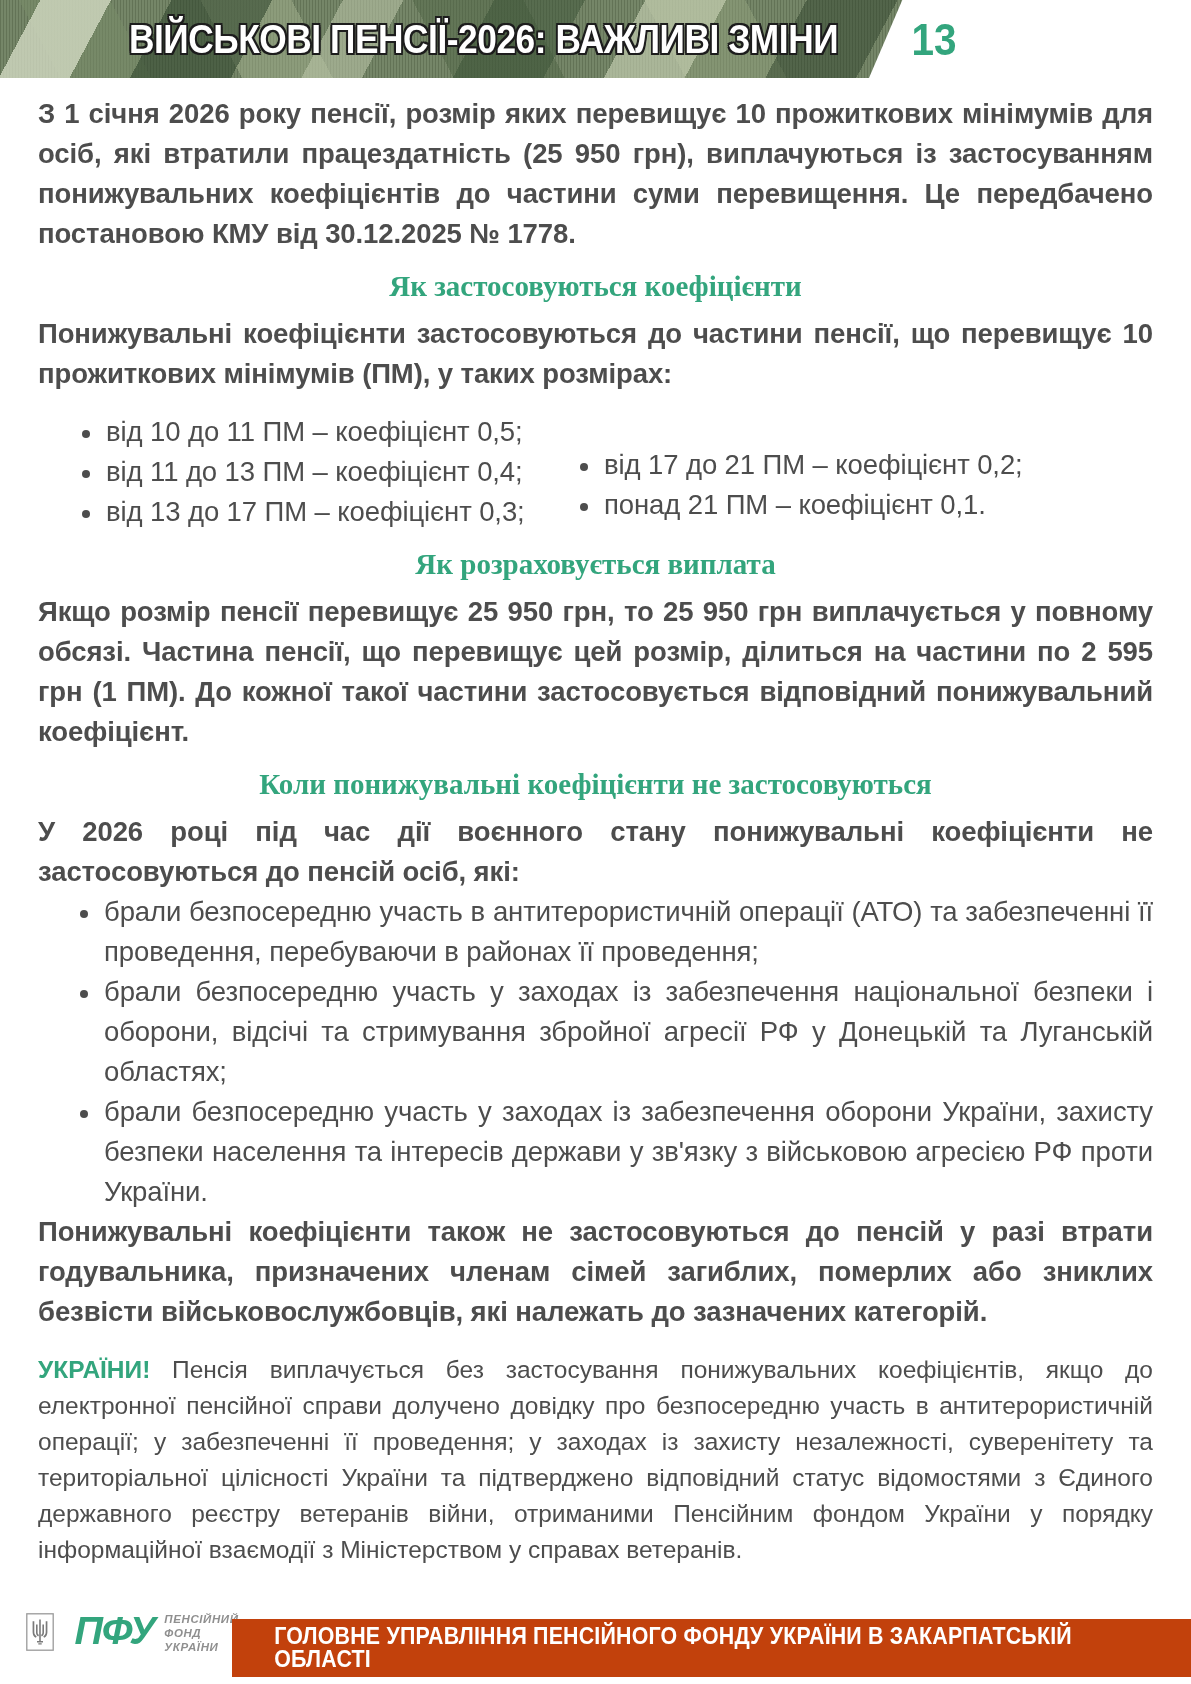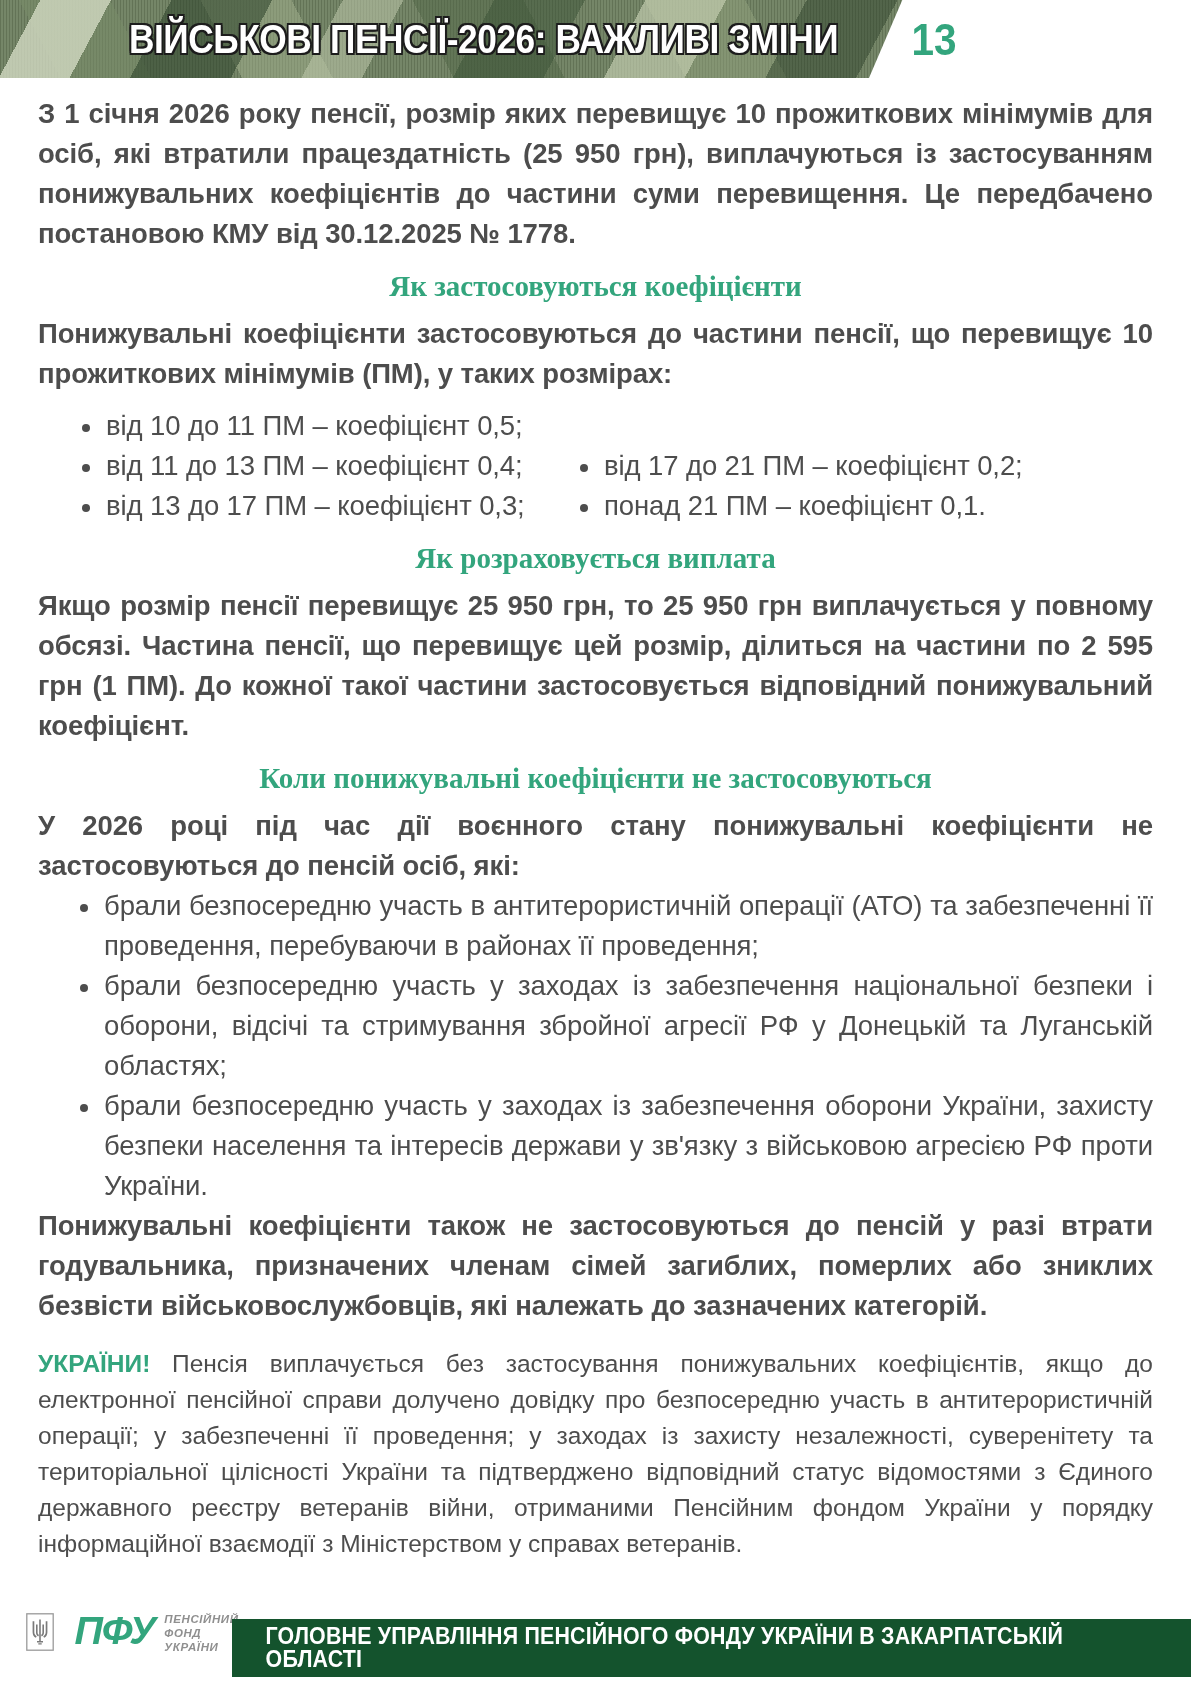--- a/index.html
+++ b/index.html
@@ -148,22 +148,22 @@
     left: 4px;
     top: 18px;
     width: 8px;
     height: 8px;
     border-radius: 50%;
     background: #4d4d4d;
   }
 
   .two-col {
     display: flex;
-    align-items: flex-end;
-    margin-top: 12px;
+    align-items: center;
+    margin-top: 18px;
   }
   .two-col .col {
     flex: 0 0 auto;
   }
   .two-col .col-left { width: 520px; }
   .two-col .col-right { width: 560px; padding-top: 26px; }
   .two-col ul.bullets > li { white-space: nowrap; }
   .two-col ul.bullets { padding-left: 40px; }
   .two-col .col-right ul.bullets { padding-left: 18px; }
 
@@ -228,24 +228,25 @@
     font-family: "Liberation Sans Narrow", "Liberation Sans", sans-serif;
     font-weight: 700;
     font-size: 11.5px;
     line-height: 14px;
     color: #8f8f8f;
     letter-spacing: 0.6px;
   }
   .footer-banner {
     flex: 1;
     height: 58px;
-    background: #14532d;
+    background: #c2410c;
     display: flex;
     align-items: center;
     justify-content: center;
+    padding-left: 9px;
   }
   .footer-banner-text {
     font-family: "Liberation Sans Narrow", "Liberation Sans", sans-serif;
     font-weight: 700;
     font-size: 23px;
     line-height: 1;
     color: #ffffff;
     letter-spacing: 0.2px;
     transform: scaleX(0.93);
   }

